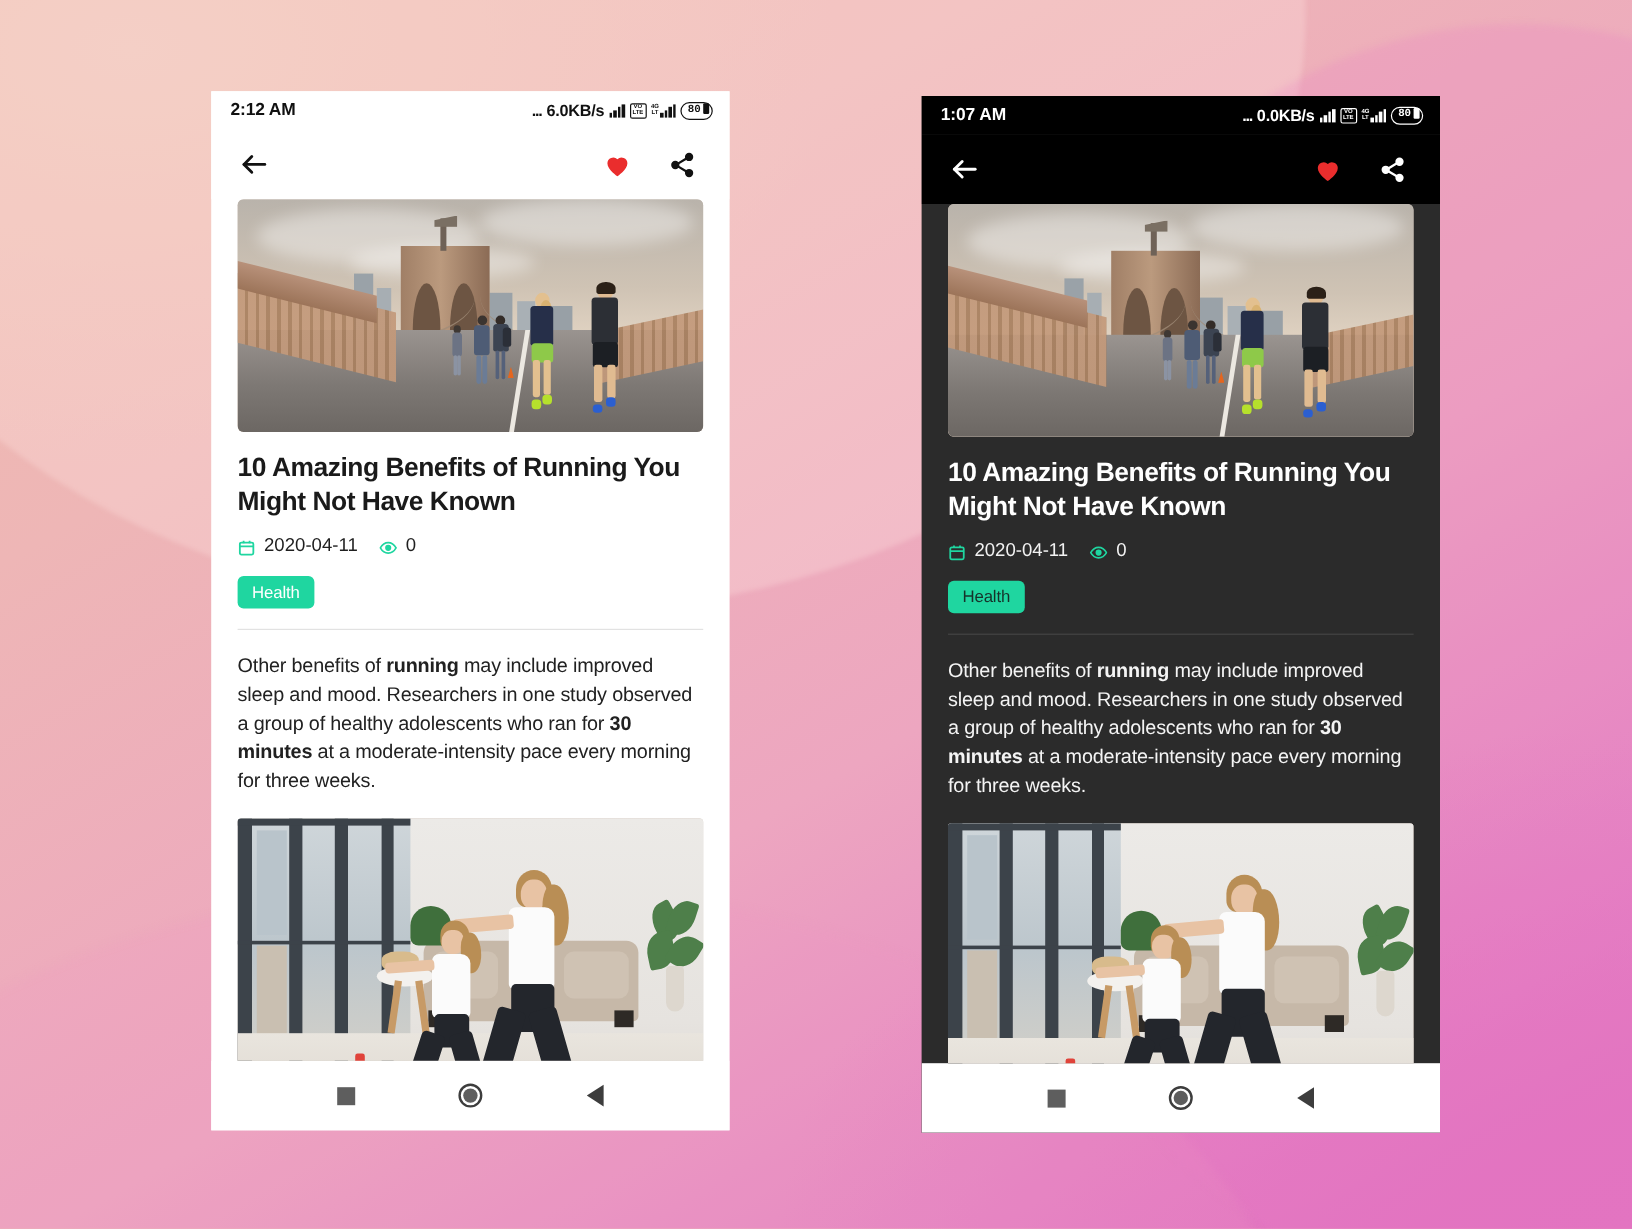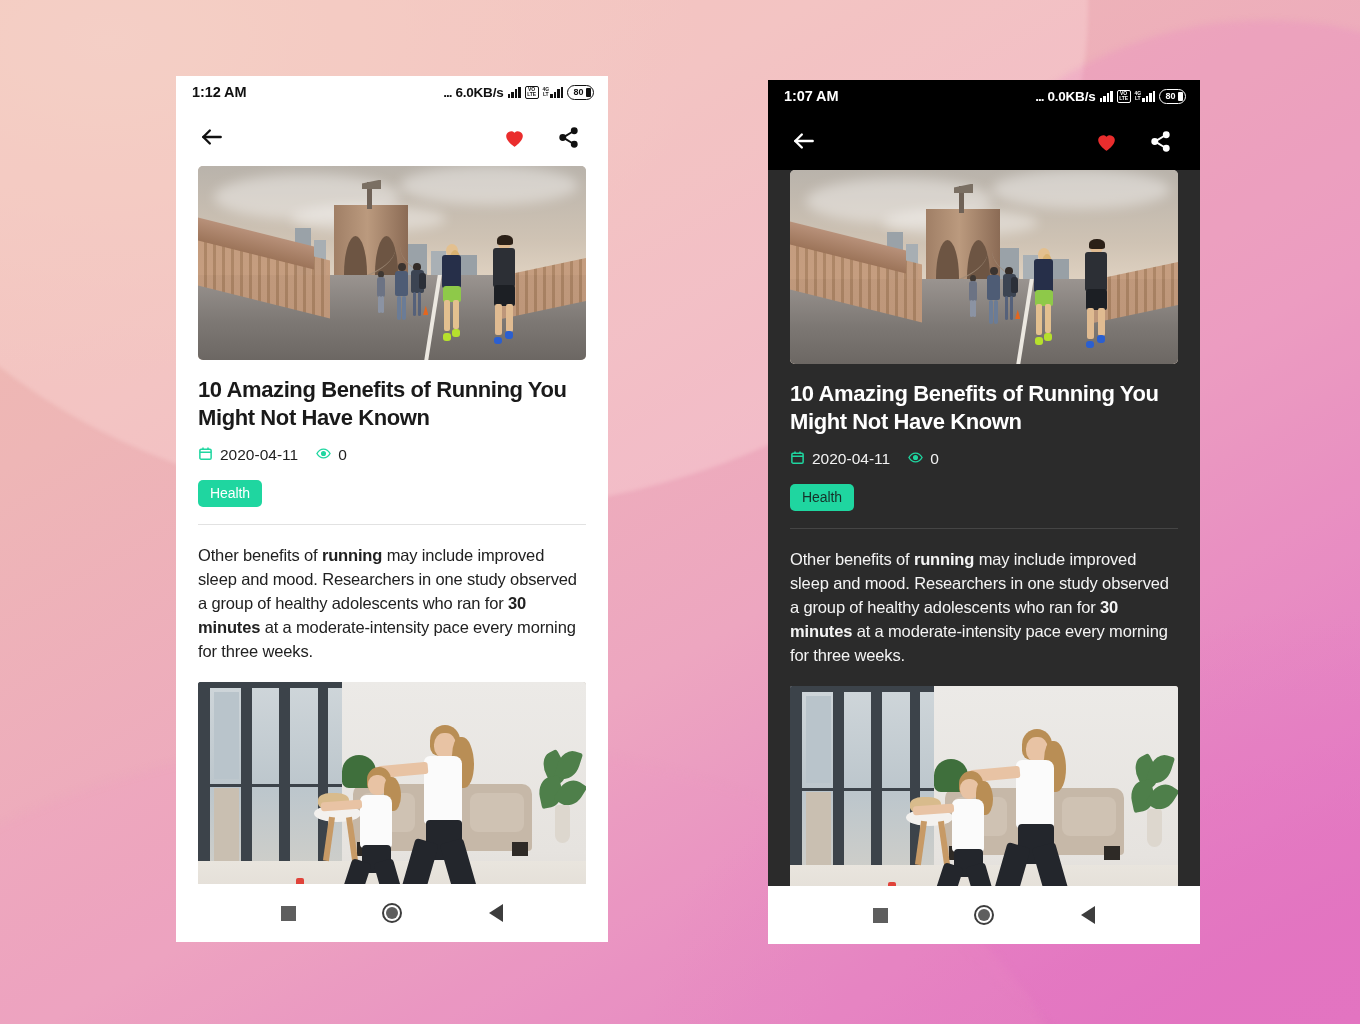--- a/index.html
+++ b/index.html
@@ -120,25 +120,26 @@
     text-align: center;
     margin-bottom: 1px;
   }
   .fourg-label span { display: block; font-size: 5px; line-height: 5px; }
 
   .battery-icon {
     width: 27px; height: 15px;
     border: 1.7px solid currentColor;
     border-radius: 8px;
     display: flex;
-    align-items: center;
+    align-items: flex-start;
     justify-content: center;
     font-size: 9px;
     font-weight: bold;
     position: relative;
+    font-family: Liberation Mono, monospace;
   }
   .battery-icon::after {
     content: "";
     position: absolute;
     right: 2.5px;
     width: 5px; height: 9px;
     border-radius: 1px;
     background: currentColor;
   }
   .battery-icon em { font-style: normal; position: relative; left: -2px; }
@@ -193,21 +194,21 @@
   #phone-dark  .article-title { color: #ffffff; }
 
   .meta-row {
     display: flex;
     align-items: center;
     margin-top: 14px;
     font-size: 15.5px;
   }
   #phone-light .meta-row { color: #1f1f1f; }
   #phone-dark  .meta-row { color: #f2f2f2; }
-  .meta-item { display: flex; align-items: flex-start; gap: 7px; }
+  .meta-item { display: flex; align-items: flex-end; gap: 7px; }
   .meta-item + .meta-item { margin-left: 18px; }
   .meta-icon { color: #1fd6a0; display: flex; align-items: center; }
   .meta-icon svg { width: 15px; height: 15px; }
 
   .tag {
     display: inline-block;
     margin-top: 16px;
     padding: 5px 12px 6px;
     border-radius: 5px;
     background: #1fd6a0;
@@ -304,21 +305,21 @@
 
 <div id="bg-gradient">
   <div id="bg-blob-top"></div>
   <div id="bg-blob-right"></div>
   <div id="bg-blob-bottom"></div>
 </div>
 
 <div class="phone" id="phone-light">
 
   <div class="status-bar" style="background:#ffffff;color:#111111;">
-    <span>1:12 AM</span>
+    <span>2:12 AM</span>
     <span class="status-right">
       <span class="dots-icon">...</span>
       <span class="net-speed">6.0KB/s</span>
       <span class="bars-icon">
           <i></i>
           <i></i>
           <i></i>
           <i></i>
         </span>
       <span class="volte-icon">

